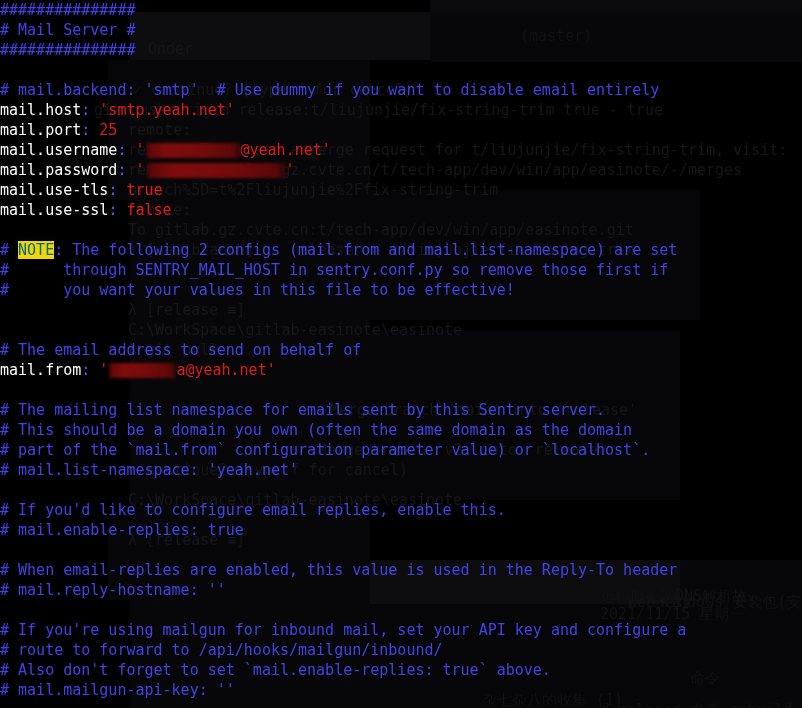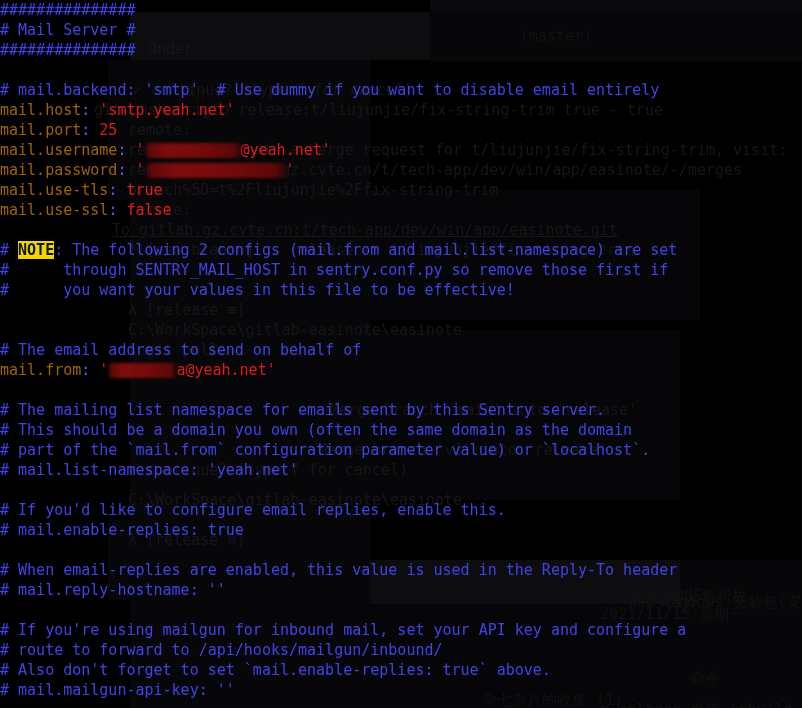--- a/index.html
+++ b/index.html
@@ -50,29 +50,29 @@
     font-family: "DejaVu Sans Mono", monospace;
     font-size: 15px;
     line-height: 20px;
     letter-spacing: 0px;
   }
   .line {
     height: 20px;
     white-space: pre;
   }
   .c-comment { color: #4242e8; }
-  .c-key     { color: #a16207; }
+  .c-key     { color: #ffffff; }
   .c-colon   { color: #5a5aff; }
   .c-string  { color: #e01b1b; }
   .c-number  { color: #e01b1b; }
   .c-bool    { color: #e01b1b; }
   .c-note    {
     background: #f2d600;
-    color: #0f172a;
-    font-weight: bold;
+    color: #0369a1;
+    font-weight: normal;
   }
 
   
   .redact {
     display: inline-block;
     vertical-align: -3px;
     height: 15px;
     border-radius: 1px;
     background: linear-gradient(90deg,
         rgba(60,4,4,0.0)   0%,
@@ -106,21 +106,21 @@
   <div id="ghost-text">
       <div class="ghost-layer ghost-text-gray" style="left: 148px; top: 39px;">Onder</div>
       <div class="ghost-layer ghost-text-dim" style="left: 520px; top: 26px;">(master)</div>
       <div class="ghost-layer ghost-text-gray" style="left: 133px; top: 80px;">✓ continue? (type f for cancel)</div>
       <div class="ghost-layer ghost-text-gray" style="left: 94px; top: 100px;">git push origin release:t/liujunjie/fix-string-trim true - true</div>
       <div class="ghost-layer ghost-text-gray" style="left: 128px; top: 120px;">remote:</div>
       <div class="ghost-layer ghost-text-gray" style="left: 128px; top: 140px;">remote: To create a merge request for t/liujunjie/fix-string-trim, visit:</div>
       <div class="ghost-layer ghost-text-gray" style="left: 128px; top: 160px;">remote:   gitlab.gz.cvte.cn/t/tech-app/dev/win/app/easinote/-/merges</div>
       <div class="ghost-layer ghost-text-gray" style="left: 128px; top: 180px;">branch%5D=t%2Fliujunjie%2Ffix-string-trim</div>
       <div class="ghost-layer ghost-text-gray" style="left: 128px; top: 200px;">remote:</div>
-      <div class="ghost-layer ghost-text-gray" style="left: 112px; top: 220px; text-decoration: underline;">To gitlab.gz.cvte.cn:t/tech-app/dev/win/app/easinote.git</div>
+      <div class="ghost-layer ghost-text-gray" style="left: 128px; top: 220px;">To gitlab.gz.cvte.cn:t/tech-app/dev/win/app/easinote.git</div>
       <div class="ghost-layer ghost-text-gray" style="left: 128px; top: 240px;">* [new branch]    release -&gt; t/liujunjie/fix-string-trim</div>
       <div class="ghost-layer ghost-text-gray" style="left: 128px; top: 320px;">C:\WorkSpace\gitlab-easinote\easinote</div>
       <div class="ghost-layer ghost-text-gray" style="left: 128px; top: 300px;">λ [release ≡]</div>
       <div class="ghost-layer ghost-text-gray" style="left: 128px; top: 340px;">λ git pull</div>
       <div class="ghost-layer ghost-text-gray" style="left: 128px; top: 460px;">✓ continue? (type f for cancel)</div>
       <div class="ghost-layer ghost-text-gray" style="left: 330px; top: 400px;">Merge branch 'main' into 'release'</div>
       <div class="ghost-layer ghost-text-gray" style="left: 318px; top: 440px;">Merge branch 'v2' into 'release'</div>
       <div class="ghost-layer ghost-text-gray" style="left: 128px; top: 490px;">C:\WorkSpace\gitlab-easinote\easinote</div>
       <div class="ghost-layer ghost-text-gray" style="left: 128px; top: 530px;">λ [release ≡]</div>
       <div class="ghost-layer ghost-text-dim" style="left: 628px; top: 592px;">Web (1)</div>

